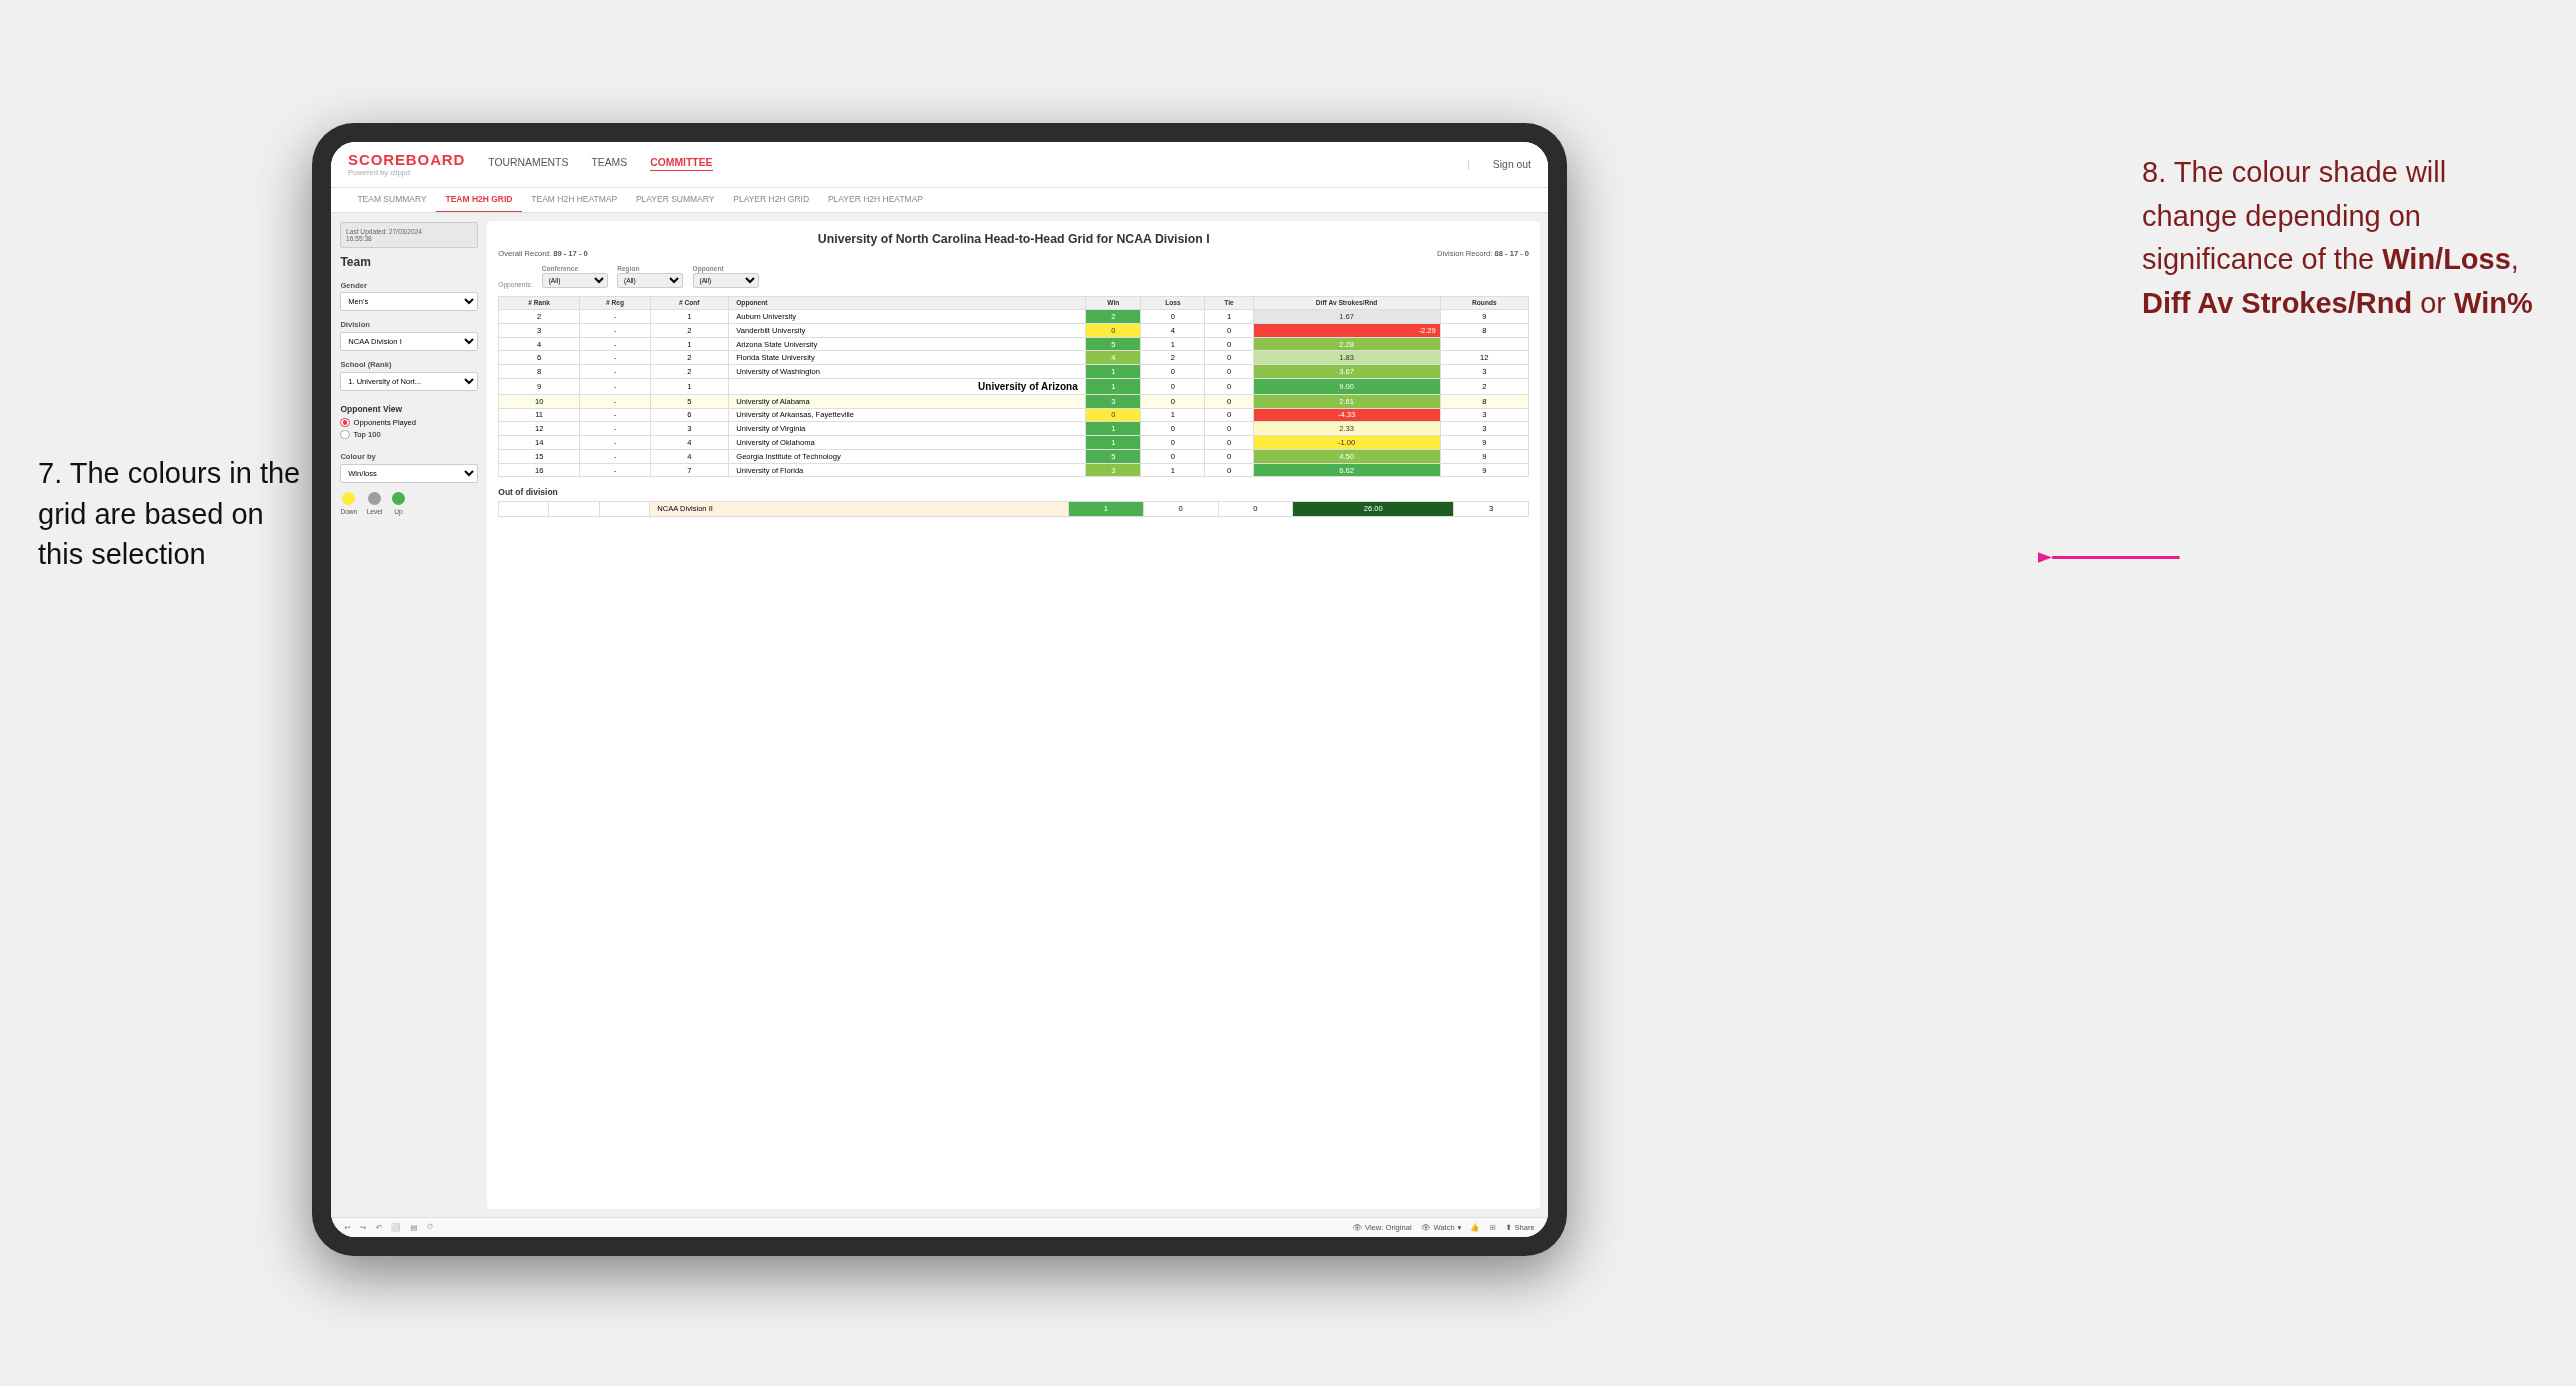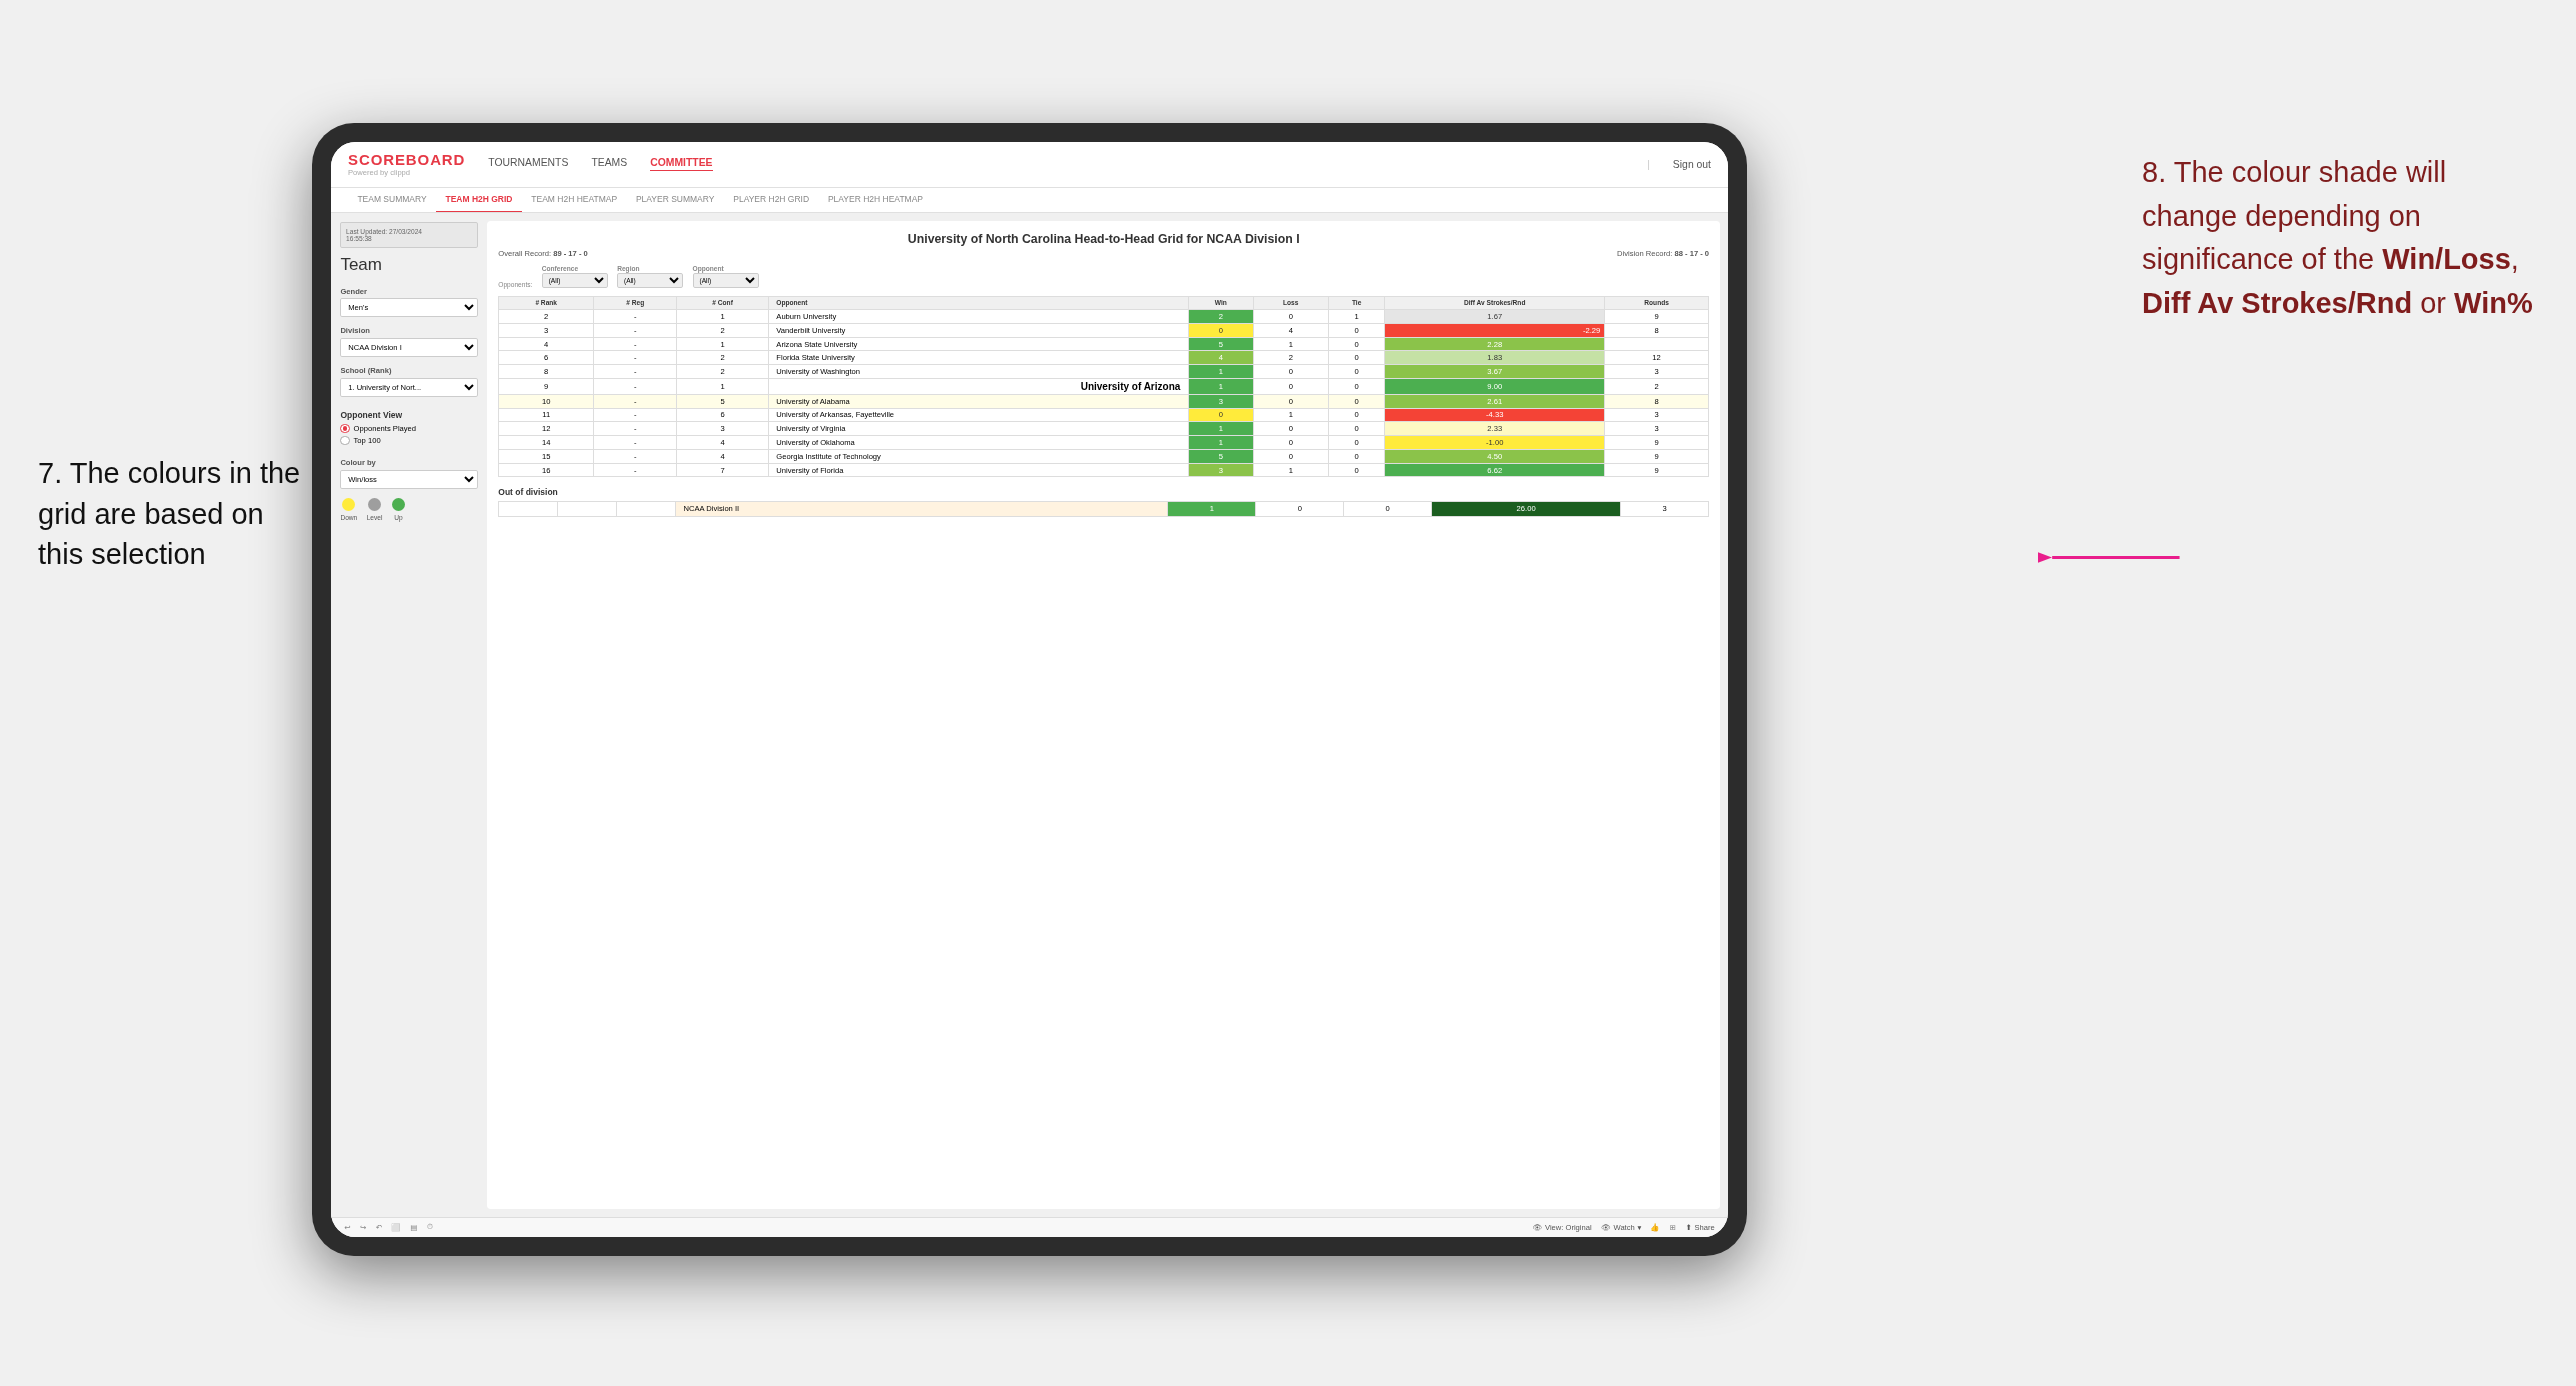--- a/index.html
+++ b/index.html
@@ -42,21 +42,21 @@
 
   <svg style="position:absolute;right:387px;top:529px;" width="151" height="57" viewBox="0 0 160 60">
     <defs>
       <marker id="arrowhead-r" markerWidth="8" markerHeight="6" refX="0" refY="3" orient="auto">
         <polygon points="8 0, 0 3, 8 6" fill="#e91e8c"></polygon>
       </marker>
     </defs>
     <line x1="150" y1="30" x2="15" y2="30" stroke="#e91e8c" stroke-width="3" marker-end="url(#arrowhead-r)"></line>
   </svg>
 
-  <div style="position:absolute;left:312px;top:123px;width:1435px;height:1133px;background:#2c2c2c;border-radius:42px;padding:19px;box-shadow:0 19px 57px rgba(0,0,0,0.45);">
+  <div style="position:absolute;left:312px;top:123px;width:1255px;height:1133px;background:#2c2c2c;border-radius:42px;padding:19px;box-shadow:0 19px 57px rgba(0,0,0,0.45);">
     <div style="width:100%;height:100%;background:#fff;border-radius:24.6px;overflow:hidden;display:flex;flex-direction:column;">
 
       <div style="background:#fff;border-bottom:0.9px solid #e0e0e0;padding:9.4px 17px;display:flex;align-items:center;gap:23px;flex-shrink:0;">
         <div>
           <div style="font-size:15px;font-weight:800;color:#e63946;letter-spacing:0.9px;">SCOREBOARD</div>
           <div style="font-size:7.6px;color:#aaa;">Powered by clippd</div>
         </div>
         <div style="display:flex;gap:23px;flex:1;">
           <div style="font-size:10.4px;color:#555;cursor:pointer;font-weight:500;text-transform:uppercase;">TOURNAMENTS</div>
           <div style="font-size:10.4px;color:#555;cursor:pointer;font-weight:500;text-transform:uppercase;">TEAMS</div>
@@ -77,21 +77,21 @@
 
       <div style="flex:1;background:#f0f0f0;display:flex;overflow:hidden;">
 
         <div style="width:156px;background:#f0f0f0;padding:9.4px;flex-shrink:0;font-size:8.5px;overflow:auto;">
           <div style="background:#e8e8e8;border:0.9px solid #ccc;padding:4.7px;font-size:6.6px;color:#666;margin-bottom:7.6px;border-radius:1.9px;">
             <div>Last Updated: 27/03/2024</div>
             <div>16:55:38</div>
           </div>
 
           <div style="margin-bottom:11.3px;">
-            <div style="font-size:17px;font-weight:400;color:#333;margin-bottom:10px;">Team</div>
+            <div style="font-size:12px;font-weight:700;color:#333;margin-bottom:10px;">Team</div>
           </div>
 
           <div style="margin-bottom:9.4px;">
             <div style="font-size:7.6px;font-weight:600;color:#555;margin-bottom:2.8px;">Gender</div>
             <select style="width:100%;font-size:7.6px;padding:2.8px;border:0.9px solid #ccc;border-radius:1.9px;background:#fff;">
               <option>Men's</option>
             </select>
           </div>
 
           <div style="margin-bottom:9.4px;">

